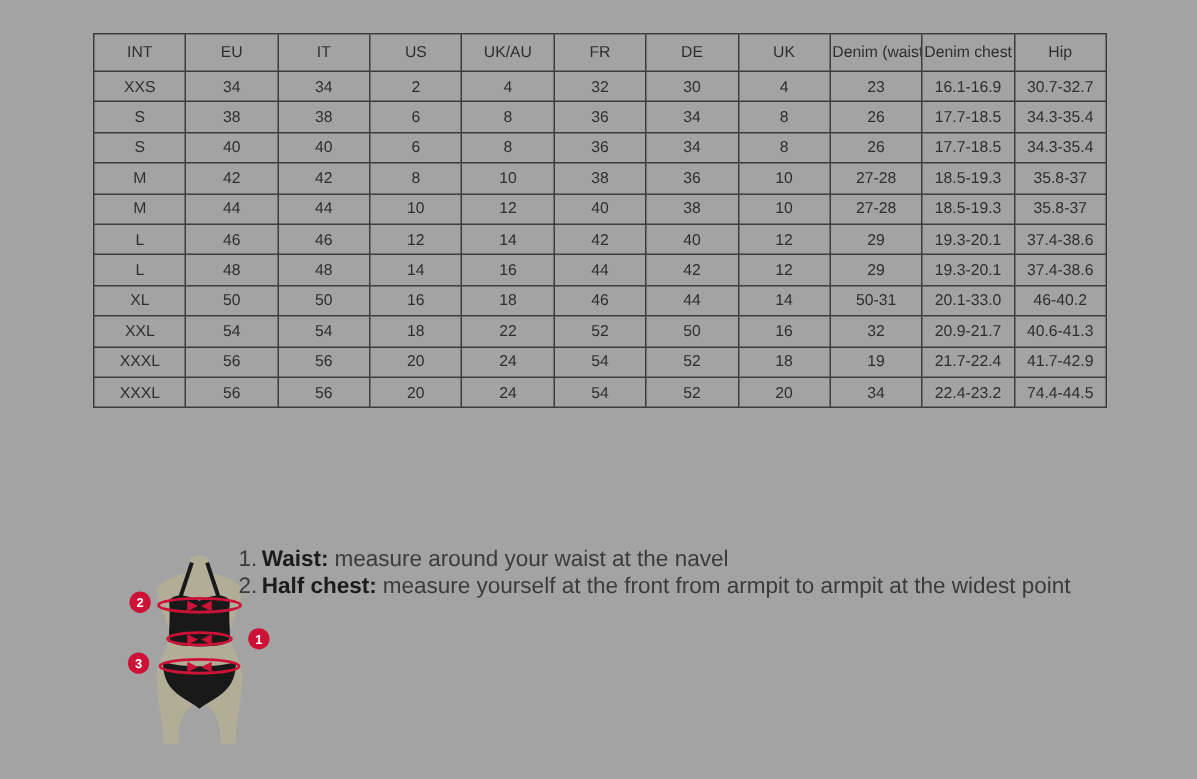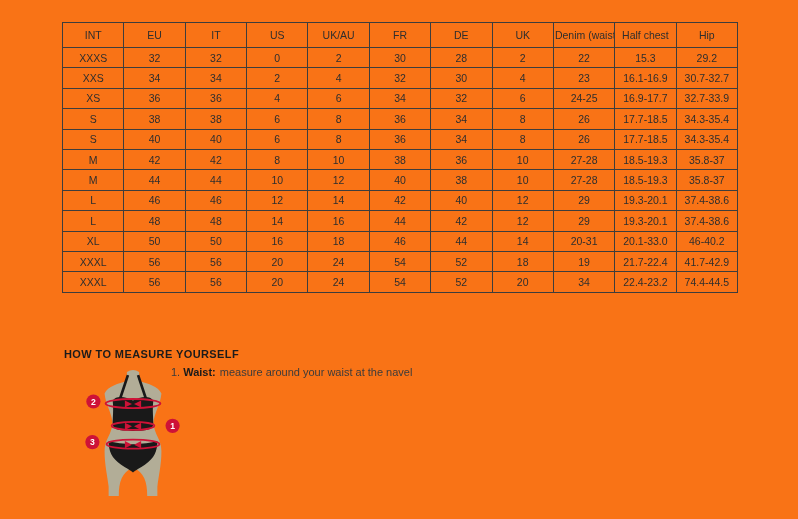--- a/index.html
+++ b/index.html
@@ -3,21 +3,21 @@
 <meta charset="utf-8">
 <style>
   * { box-sizing: border-box; }
   html, body { margin: 0; padding: 0; background: #ffffff; }
   body { font-family: "Liberation Sans", sans-serif; }
 
   .page {
     position: relative;
     width: 798px;
     height: 519px;
-    background: #f97316;
+    background: #a3a3a3;
     overflow: hidden;
   }
 
   
   .size-table {
     position: absolute;
     left: 62px;
     top: 22px;
     width: 676px;
     border-collapse: collapse;
@@ -50,26 +50,26 @@
   }
   .measure-figure {
     position: absolute;
     left: 82px;
     top: 368px;
     width: 102px;
     height: 134px;
   }
   .steps {
     position: absolute;
-    left: 171px;
+    left: 159px;
     top: 366px;
     margin: 0;
     padding: 0;
     list-style: none;
-    font-size: 11px;
+    font-size: 15px;
     color: #3b3b3b;
   }
   .steps li { margin-bottom: 5px; line-height: 13px; }
   .step-num { margin-right: 3px; }
   .step-term { font-weight: 700; color: #1b1b1b; margin-right: 4px; }
   .badge-label {
     font-family: "Liberation Sans", sans-serif;
     font-size: 8.5px;
     font-weight: 700;
     fill: #ffffff;
@@ -86,63 +86,37 @@
       <tr>
           <th>INT</th>
           <th>EU</th>
           <th>IT</th>
           <th>US</th>
           <th>UK/AU</th>
           <th>FR</th>
           <th>DE</th>
           <th>UK</th>
           <th>Denim (waist)</th>
-          <th>Half chest</th>
+          <th>Denim chest</th>
           <th>Hip</th>
         </tr>
     </thead>
     <tbody>
-        <tr>
-          <td>XXXS</td>
-          <td>32</td>
-          <td>32</td>
-          <td>0</td>
-          <td>2</td>
-          <td>30</td>
-          <td>28</td>
-          <td>2</td>
-          <td>22</td>
-          <td>15.3</td>
-          <td>29.2</td>
-        </tr>
         <tr>
           <td>XXS</td>
           <td>34</td>
           <td>34</td>
           <td>2</td>
           <td>4</td>
           <td>32</td>
           <td>30</td>
           <td>4</td>
           <td>23</td>
           <td>16.1-16.9</td>
           <td>30.7-32.7</td>
-        </tr>
-        <tr>
-          <td>XS</td>
-          <td>36</td>
-          <td>36</td>
-          <td>4</td>
-          <td>6</td>
-          <td>34</td>
-          <td>32</td>
-          <td>6</td>
-          <td>24-25</td>
-          <td>16.9-17.7</td>
-          <td>32.7-33.9</td>
         </tr>
         <tr>
           <td>S</td>
           <td>38</td>
           <td>38</td>
           <td>6</td>
           <td>8</td>
           <td>36</td>
           <td>34</td>
           <td>8</td>
@@ -217,23 +191,36 @@
         </tr>
         <tr>
           <td>XL</td>
           <td>50</td>
           <td>50</td>
           <td>16</td>
           <td>18</td>
           <td>46</td>
           <td>44</td>
           <td>14</td>
-          <td>20-31</td>
+          <td>50-31</td>
           <td>20.1-33.0</td>
           <td>46-40.2</td>
+        </tr>
+        <tr>
+          <td>XXL</td>
+          <td>54</td>
+          <td>54</td>
+          <td>18</td>
+          <td>22</td>
+          <td>52</td>
+          <td>50</td>
+          <td>16</td>
+          <td>32</td>
+          <td>20.9-21.7</td>
+          <td>40.6-41.3</td>
         </tr>
         <tr>
           <td>XXXL</td>
           <td>56</td>
           <td>56</td>
           <td>20</td>
           <td>24</td>
           <td>54</td>
           <td>52</td>
           <td>18</td>
@@ -250,21 +237,20 @@
           <td>54</td>
           <td>52</td>
           <td>20</td>
           <td>34</td>
           <td>22.4-23.2</td>
           <td>74.4-44.5</td>
         </tr>
       </tbody>
   </table>
 
-  <div class="guide-title">HOW TO MEASURE YOURSELF</div>
 
   <svg class="measure-figure" viewBox="0 0 100 132">
 
     <path fill="#b2ad97" d="M44,4 Q50,0 56,4 L56,13
              C64,15 75,18 78,25
              C77,36 71,44 70,54
              C71,66 78,70 78,82
              C78,96 75,107 74,117 L74,126 L64,126
              C64,112 61,103 50,98
              C39,103 36,112 36,126 L26,126 L26,117
@@ -313,15 +299,18 @@
     <g>
       <circle cx="10" cy="73" r="7" fill="#ce1237"></circle>
       <text class="badge-label" x="10" y="76.2">3</text>
     </g>
   </svg>
 
   <ol class="steps">
     <li>
       <span class="step-num">1.</span><span class="step-term">Waist:</span><span class="step-text">measure around your waist at the navel</span>
     </li>
+    <li>
+      <span class="step-num">2.</span><span class="step-term">Half chest:</span><span class="step-text">measure yourself at the front from armpit to armpit at the widest point</span>
+    </li>
   </ol>
 
 </div>
 
 </body></html>

